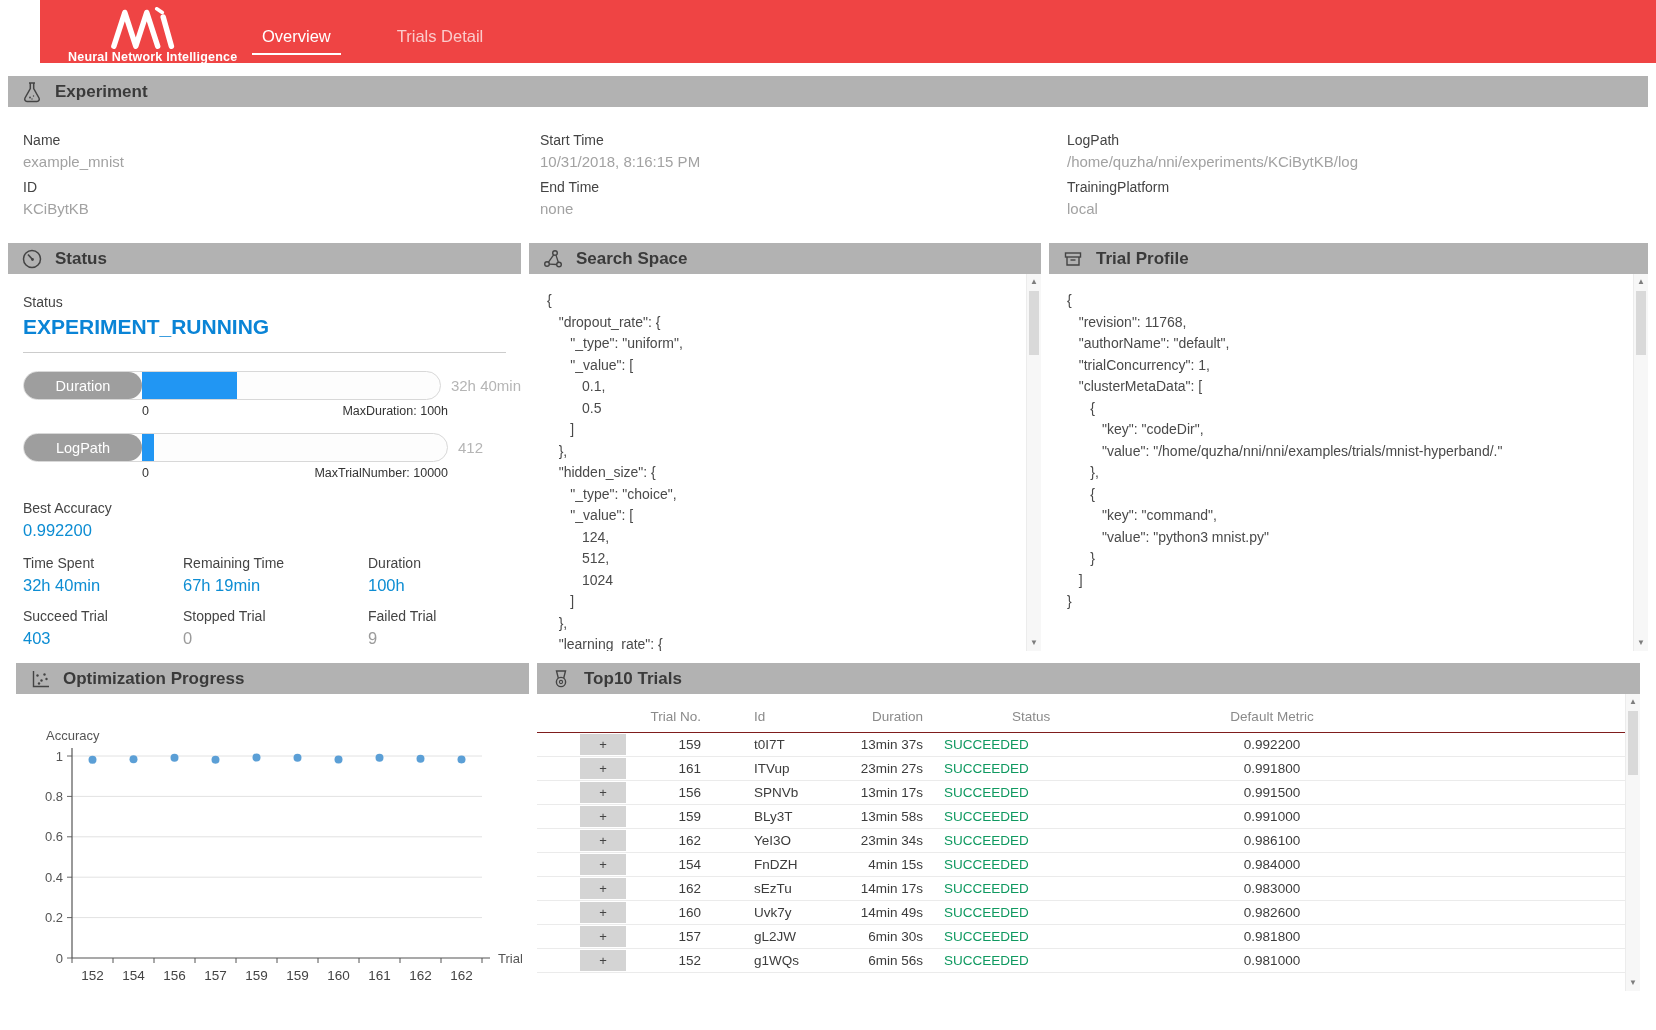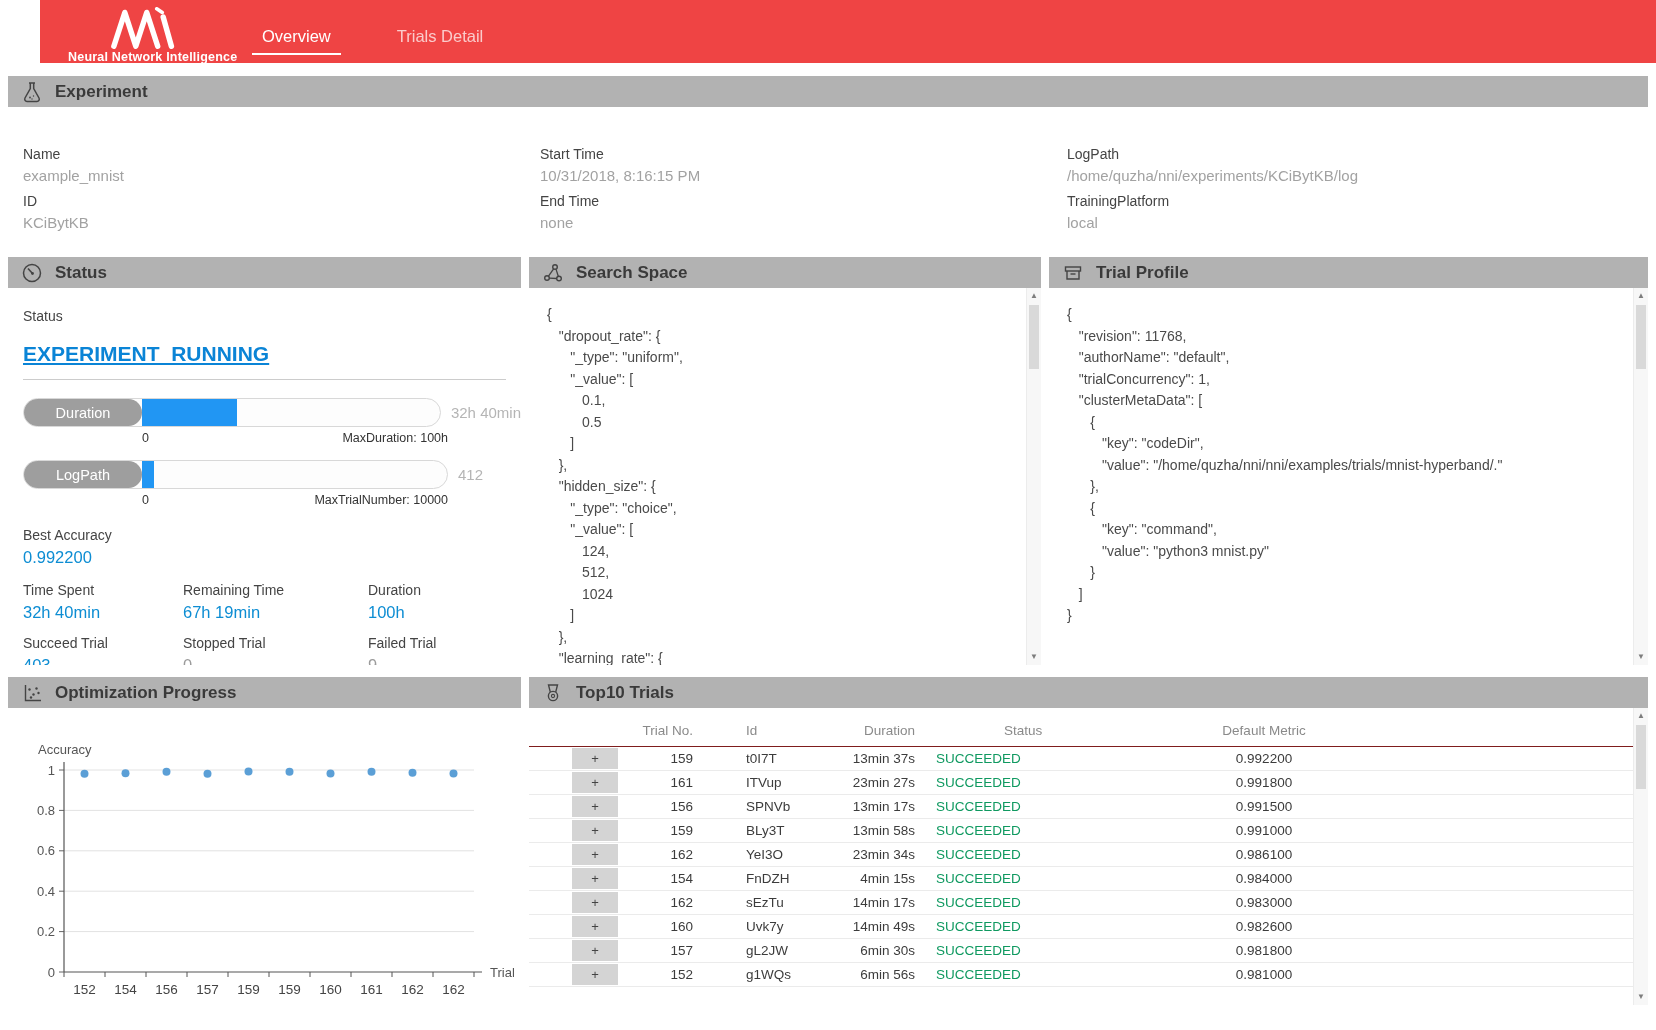--- a/index.html
+++ b/index.html
@@ -16,33 +16,33 @@
   .tab + .tab { margin-left:46px; }
   .tab.active { color:#fff; border-bottom:2px solid #fff; padding-bottom:7px; }
 
   
   .section-bar { height:31px; background:#b2b2b2; display:flex; align-items:center; padding-left:13px; }
   .section-bar svg { margin-right:12px; flex:none; }
   .section-title { font-size:17px; font-weight:600; color:#3a3a3a; }
 
   
   .experiment { margin:13px 8px 0; }
-  .exp-grid { display:grid; grid-template-columns:517px 527px 1fr; padding:30px 0 14px; }
+  .exp-grid { display:grid; grid-template-columns:517px 527px 1fr; padding:16px 0 14px; }
   .exp-col { padding-left:15px; }
   .f-label { font-size:14px; color:#444; margin-top:9px; }
   .f-value { font-size:15px; color:#a2a2a2; margin-top:5px; }
 
   
   .mid-row { margin:12px 8px 0; display:grid; grid-template-columns:513px 512px 1fr; gap:8px; }
   .panel-body { position:relative; height:377px; overflow:hidden; background:#fff; }
 
   
   .status-body { padding:20px 0 0 15px; }
   .st-label { font-size:14px; color:#444; }
-  .st-value { font-size:21px; font-weight:600; color:#0a84d6; margin-top:18px;text-decoration:underline; }
+  .st-value { font-size:21px; font-weight:600; color:#0a84d6; margin-top:5px; }
   .divider { border-bottom:1px solid #ccc; margin:13px 15px 0 0; }
   .pbar-block { margin-top:18px; }
   .pbar-row { display:flex; align-items:center; }
   .pbar { position:relative; width:425px; height:29px; border:1px solid #d8d8d8; border-radius:15px; background:#fdfdfd; }
   .pbar-track { position:absolute; left:118px; top:0; bottom:0; right:10px; }
   .pbar-fill { height:100%; background:#2196f3; width:0; }
   .pbar-label { position:absolute; left:0; top:0; bottom:0; width:118px; background:#9e9e9e; border-radius:15px;
     color:#fff; font-size:14.5px; display:flex; align-items:center; justify-content:center; }
   .pbar-value { margin-left:10px; font-size:15px; color:#b5b5b5; white-space:nowrap; }
   .pbar-scale { width:425px; display:flex; justify-content:space-between; padding-left:119px; margin-top:4px;
@@ -60,21 +60,21 @@
   .code-body pre { font-family:"Liberation Sans", sans-serif; font-size:14px; line-height:21.5px;
     color:#4a4a4a; white-space:pre; }
 
   
   .vscroll { position:absolute; right:0; top:0; bottom:0; width:15px; background:#f7f7f7; border-left:1px solid #ececec; }
   .vs-arrow { position:absolute; left:0; right:0; text-align:center; font-size:8px; color:#7d7d7d; line-height:14px; }
   .vs-arrow.up { top:1px; } .vs-arrow.down { bottom:1px; }
   .vs-thumb { position:absolute; left:2px; right:2px; top:17px; height:64px; background:#d9d9d9; }
 
   
-  .bottom-row { margin:12px 8px 0; display:grid; grid-template-columns:513px 1fr; gap:8px; }
+  .bottom-row { margin:12px 16px 0; display:grid; grid-template-columns:513px 1fr; gap:8px; }
   .bottom-row .panel-body { height:297px; }
 
   
   .top10-body { padding:8px 0 0; }
   table.trials { border-collapse:collapse; width:100%; table-layout:fixed; }
   .trials th { font-size:13.5px; font-weight:400; color:#8a8a8a; height:30px; }
   .trials td { font-size:13.5px; color:#3c3c3c; height:24px; border-bottom:1px solid #ebebeb; }
   .trials thead th { border-bottom:1px solid #7f1d1d; }
   .c-expand { width:110px; } .c-no { width:60px; text-align:right; padding-right:6px; }
   .c-id { width:140px; text-align:left; padding-left:47px; }

